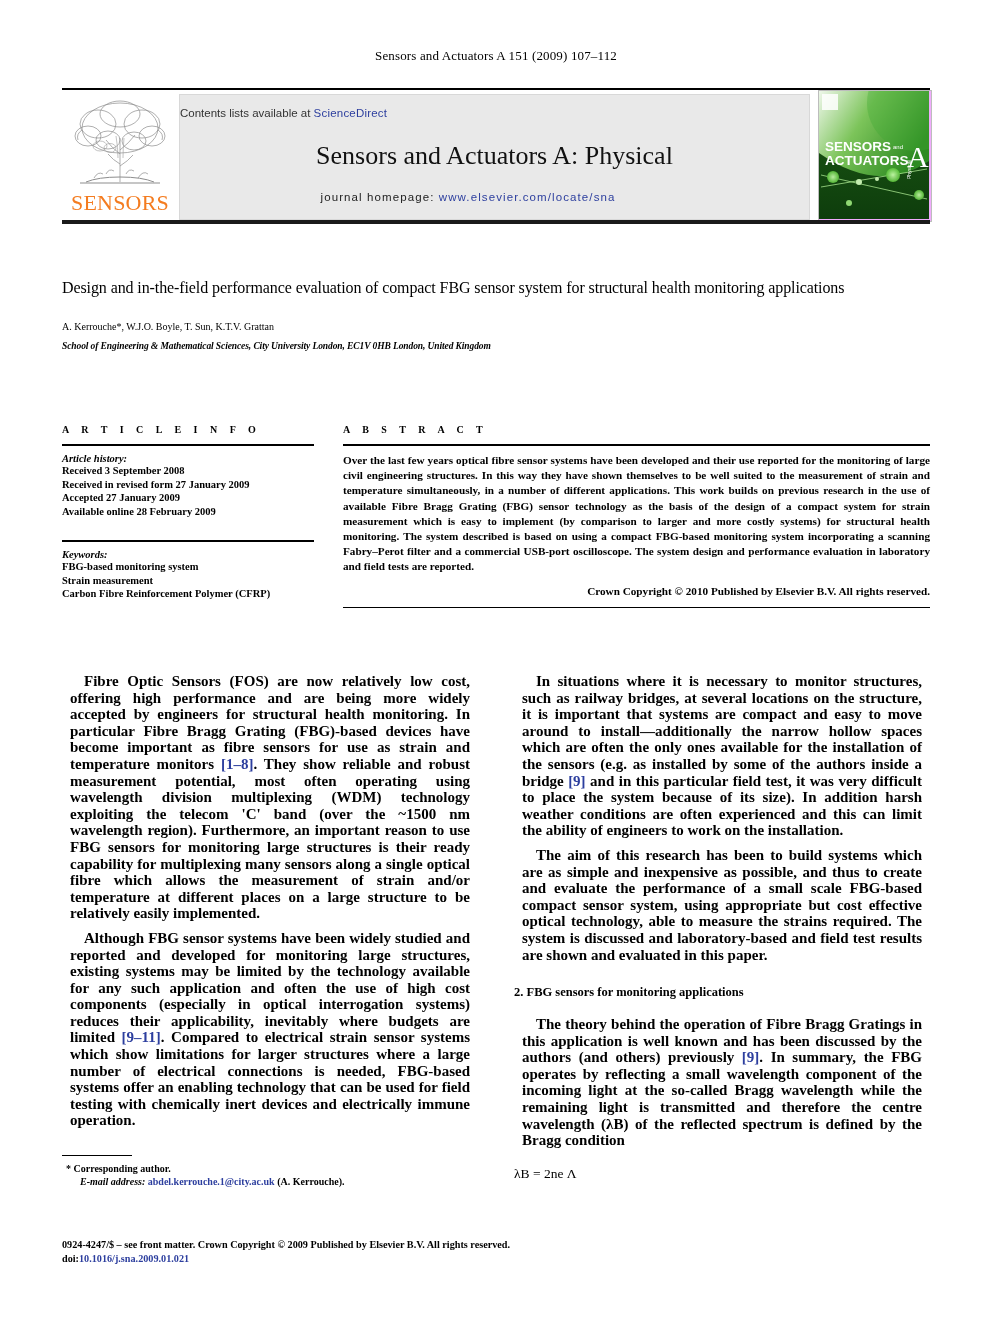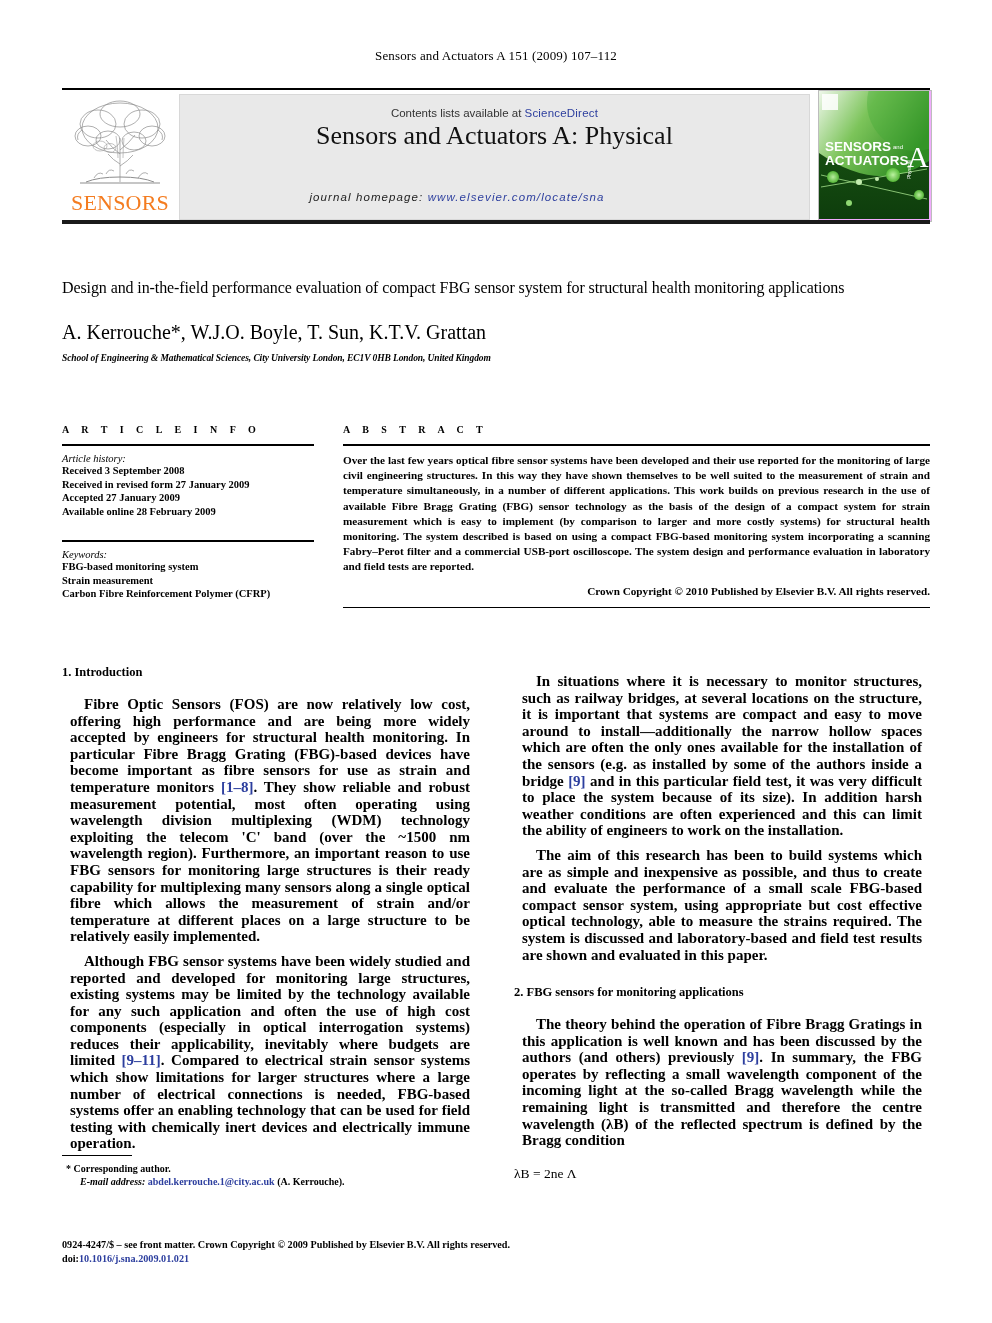--- a/index.html
+++ b/index.html
@@ -69,48 +69,46 @@
     left: 117px; top: 6px;
     width: 629px;
     height: 124px;
     background: #e9e9e9;
     border: 1px solid #d8d8d8;
   }
   .contents-line {
     position: absolute;
     left: 0; top: 12px;
     width: 629px;
-    text-align: center;
     font-family: "Liberation Sans", sans-serif;
     font-size: 11.5px;
     color: #333;
   }
   .contents-line .sd {
     color: #2c3e9e;
     letter-spacing: 0.2px;
   }
   .journal-title {
     position: absolute;
-    left: 0; top: 26px;
+    left: 0; top: 46px;
     width: 629px;
     text-align: center;
     font-family: "Liberation Serif", serif;
     font-size: 26px;
     color: #111;
   }
   .homepage-line {
     position: absolute;
-    left: 5px; top: 96px;
+    left: 16px; top: 96px;
     width: 544px;
     text-align: center;
     font-family: "Liberation Sans", sans-serif;
     font-size: 11.5px;
     letter-spacing: 1.1px;
     color: #222;
-    font-style: italic;
   }
   .homepage-line .url { color: #2c3e9e; }
   .cover-thumb {
     position: absolute;
     left: 756px; top: 2px;
     width: 112px;
     height: 130px;
     border: 1px solid #bdbdbd;
     background: #f0abfc;
     overflow: hidden;
@@ -134,21 +132,21 @@
     font-size: 16px;
     line-height: 31px;
     color: #000;
     margin: 0;
     font-weight: normal;
     letter-spacing: -0.1px;
   }
   .authors {
     margin-top: 18px;
     font-family: "Liberation Serif", serif;
-    font-size: 20px;
+    font-size: 10px;
     color: #000;
   }
   .affiliation {
     margin-top: 9px;
     font-family: "Liberation Serif", serif;
     font-style: italic;
     font-weight: bold;
     font-size: 9.5px;
     color: #000;
     letter-spacing: -0.1px;
@@ -177,21 +175,21 @@
     letter-spacing: 5px;
     color: #000;
   }
   .hr-thick {
     height: 2px;
     background: #000;
     margin-top: 9px;
   }
   .hist-title, .kw-title {
     font-style: italic;
-    font-weight: normal;
+    font-weight: bold;
     font-size: 10.5px;
     margin-top: 7px;
   }
   .hist-line, .kw-line {
     font-weight: bold;
     font-size: 10.5px;
     line-height: 13.5px;
   }
   .info-gap { height: 13px; }
   .abstract-body {
@@ -421,21 +419,20 @@
       <div class="abstract-body">Over the last few years optical fibre sensor systems have been developed and their use reported for the monitoring of large civil engineering structures. In this way they have shown themselves to be well suited to the measurement of strain and temperature simultaneously, in a number of different applications. This work builds on previous research in the use of available Fibre Bragg Grating (FBG) sensor technology as the basis of the design of a compact system for strain measurement which is easy to implement (by comparison to larger and more costly systems) for structural health monitoring. The system described is based on using a compact FBG-based monitoring system incorporating a scanning Fabry–Perot filter and a commercial USB-port oscilloscope. The system design and performance evaluation in laboratory and field tests are reported.</div>
       <div class="copyright-line">Crown Copyright © 2010 Published by Elsevier B.V. All rights reserved.</div>
       <div class="hr-thin"></div>
     </div>
 
   </div>
 
   <div class="body-cols">
 
     <div class="bcol left">
-      <div class="sec-head">1.  Introduction</div>
       <p class="para"><span>Fibre Optic Sensors (FOS) are now relatively low cost, offering high performance and are being more widely accepted by engineers for structural health monitoring. In particular Fibre Bragg Grating (FBG)-based devices have become important as fibre sensors for use as strain and temperature monitors </span><span class="ref">[1–8]</span><span>. They show reliable and robust measurement potential, most often operating using wavelength division multiplexing (WDM) technology exploiting the telecom 'C' band (over the ~1500 nm wavelength region). Furthermore, an important reason to use FBG sensors for monitoring large structures is their ready capability for multiplexing many sensors along a single optical fibre which allows the measurement of strain and/or temperature at different places on a large structure to be relatively easily implemented.</span></p>
       <p class="para"><span>Although FBG sensor systems have been widely studied and reported and developed for monitoring large structures, existing systems may be limited by the technology available for any such application and often the use of high cost components (especially in optical interrogation systems) reduces their applicability, inevitably where budgets are limited </span><span class="ref">[9–11]</span><span>. Compared to electrical strain sensor systems which show limitations for larger structures where a large number of electrical connections is needed, FBG-based systems offer an enabling technology that can be used for field testing with chemically inert devices and electrically immune operation.</span></p>
     </div>
 
     <div class="bcol right">
       <p class="para"><span>In situations where it is necessary to monitor structures, such as railway bridges, at several locations on the structure, it is important that systems are compact and easy to move around to install—additionally the narrow hollow spaces which are often the only ones available for the installation of the sensors (e.g. as installed by some of the authors inside a bridge </span><span class="ref">[9]</span><span> and in this particular field test, it was very difficult to place the system because of its size). In addition harsh weather conditions are often experienced and this can limit the ability of engineers to work on the installation.</span></p>
       <p class="para">The aim of this research has been to build systems which are as simple and inexpensive as possible, and thus to create and evaluate the performance of a small scale FBG-based compact sensor system, using appropriate but cost effective optical technology, able to measure the strains required. The system is discussed and laboratory-based and field test results are shown and evaluated in this paper.</p>
       <div class="sec-head spaced">2.  FBG sensors for monitoring applications</div>
       <p class="para"><span>The theory behind the operation of Fibre Bragg Gratings in this application is well known and has been discussed by the authors (and others) previously </span><span class="ref">[9]</span><span>. In summary, the FBG operates by reflecting a small wavelength component of the incoming light at the so-called Bragg wavelength while the remaining light is transmitted and therefore the centre wavelength (λB) of the reflected spectrum is defined by the Bragg condition</span></p>
       <div class="equation">λB = 2ne Λ</div>

